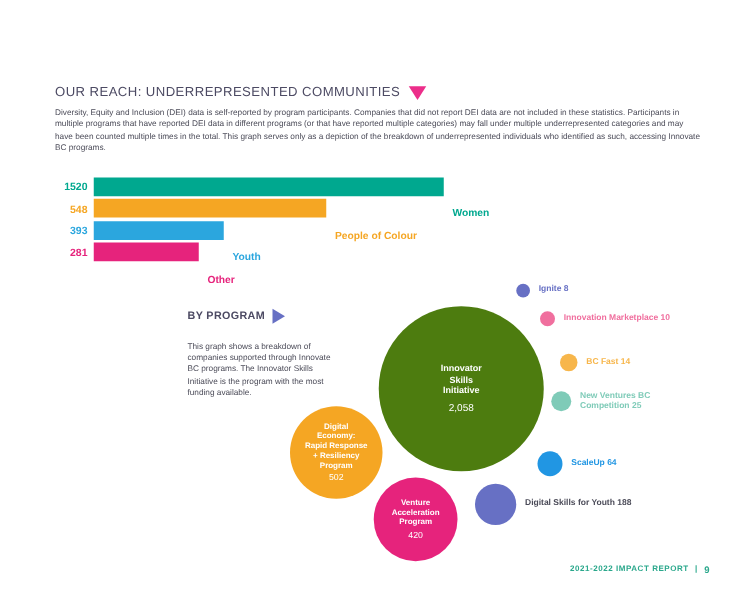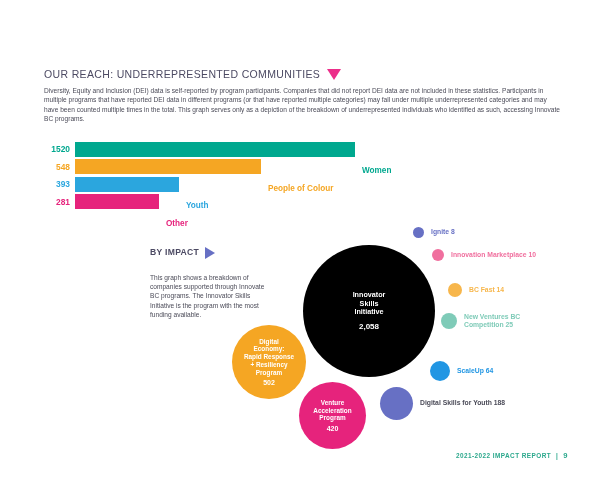--- a/index.html
+++ b/index.html
@@ -143,21 +143,21 @@
     color: #ffffff;
     pointer-events: auto;
   }
   .bubble .bname {
     font-size: 7.2px;
     font-weight: bold;
     line-height: 8.6px;
   }
   .bubble .bval {
     font-size: 8px;
-    font-weight: bold;
+    font-weight: normal;
     margin-top: 5px;
   }
   .bubble.mid .bname { font-size: 6.4px; line-height: 7.8px; }
   .bubble.mid .bval { font-size: 7px; margin-top: 3px; }
 
   
   .legend-item {
     position: absolute;
     display: flex;
     align-items: center;
@@ -227,29 +227,29 @@
       <span class="bar-value" style="color:#E6237C">281</span>
       <span class="bar-fill" style="width:84px;background:#E6237C"></span>
       <span class="bar-label" style="color:#E6237C">Other</span>
     </div>
 
 
   </div>
 
   <div class="prog-head">
     <div class="l2row">
-      <span>BY IMPACT</span>
+      <span>BY PROGRAM</span>
       <span class="tri-right"></span>
     </div>
   </div>
   <div class="prog-body">This graph shows a breakdown of companies supported through Innovate BC programs. The Innovator Skills Initiative is the program with the most funding available.</div>
 
   <div class="bubbles">
 
-    <div class="bubble" style="left:303px;top:245px;width:132px;height:132px;background:#000000">
+    <div class="bubble" style="left:303px;top:245px;width:132px;height:132px;background:#4d7c0f">
       <span class="bname" style="white-space:pre-line">Innovator
 Skills
 Initiative</span>
       <span class="bval">2,058</span>
     </div>
 
     <div class="bubble mid" style="left:232px;top:325px;width:74px;height:74px;background:#F5A623">
       <span class="bname" style="white-space:pre-line">Digital
 Economy:
 Rapid Response

